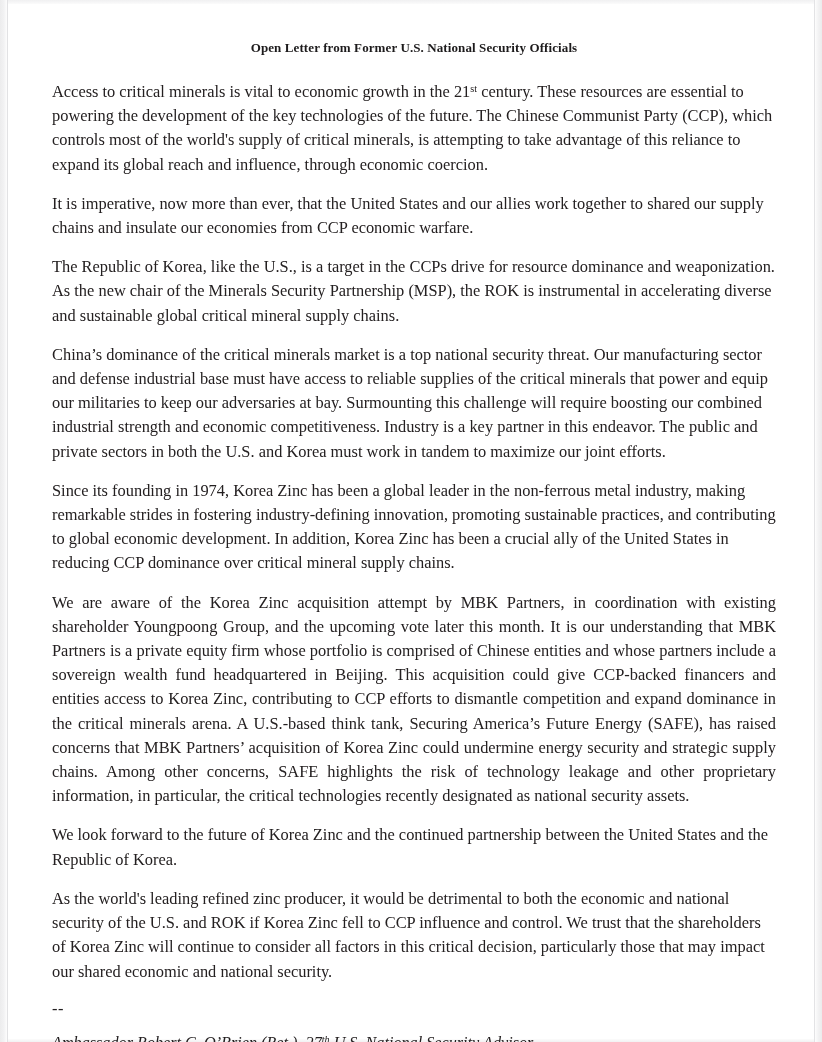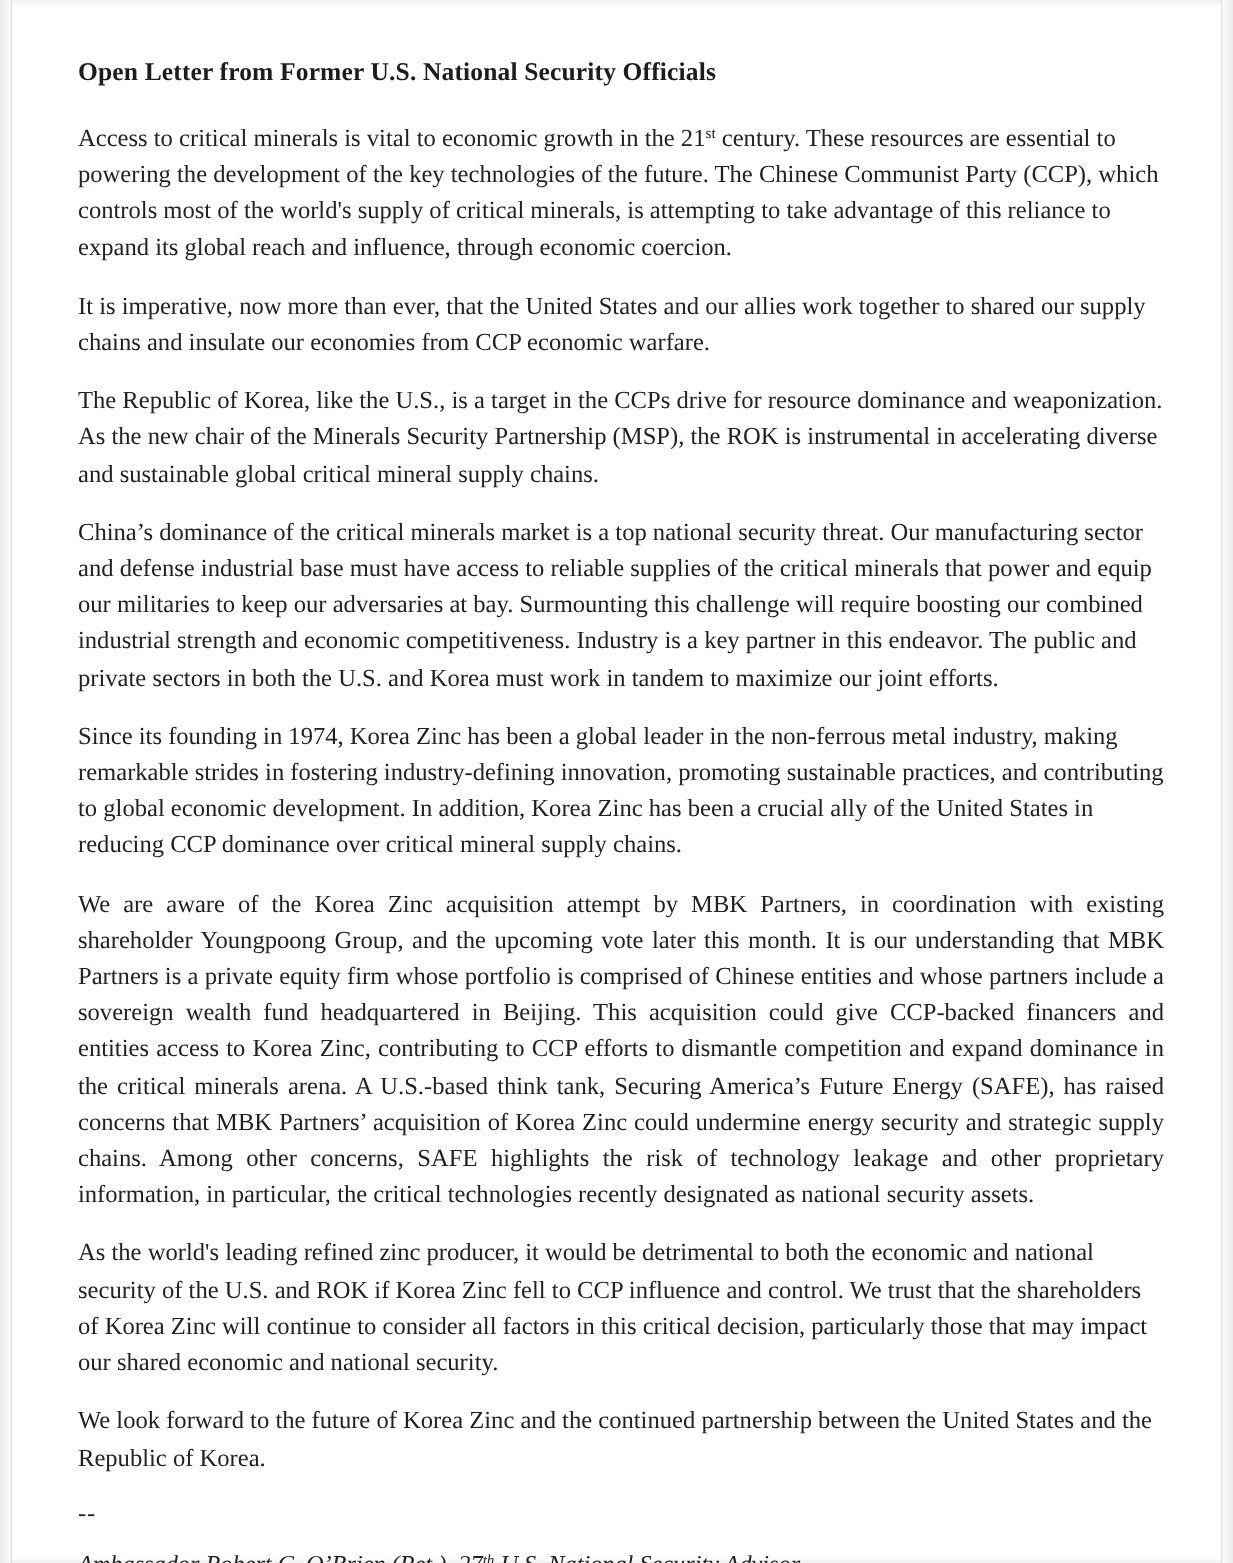--- a/index.html
+++ b/index.html
@@ -62,23 +62,23 @@
   }
 
   #content {
     position: absolute;
     left: 52px;
     top: 38px;
     width: 724px;
   }
 
   .doc-title {
-    text-align: left;
+    text-align: center;
     font-weight: bold;
-    font-size: 17px;
+    font-size: 13px;
     line-height: 20px;
     letter-spacing: 0.1px;
     margin: 0 0 22px 0;
     color: #1d1b1c;
   }
 
   .para {
     margin: 0 0 15px 0;
     font-size: 16.4px;
     line-height: 24.2px;
@@ -133,22 +133,22 @@
     <p class="para">It is imperative, now more than ever, that the United States and our allies work together to shared our supply chains and insulate our economies from CCP economic warfare.</p>
 
     <p class="para">The Republic of Korea, like the U.S., is a target in the CCPs drive for resource dominance and weaponization. As the new chair of the Minerals Security Partnership (MSP), the ROK is instrumental in accelerating diverse and sustainable global critical mineral supply chains.</p>
 
     <p class="para">China’s dominance of the critical minerals market is a top national security threat. Our manufacturing sector and defense industrial base must have access to reliable supplies of the critical minerals that power and equip our militaries to keep our adversaries at bay. Surmounting this challenge will require boosting our combined industrial strength and economic competitiveness. Industry is a key partner in this endeavor. The public and private sectors in both the U.S. and Korea must work in tandem to maximize our joint efforts.</p>
 
     <p class="para">Since its founding in 1974, Korea Zinc has been a global leader in the non-ferrous metal industry, making remarkable strides in fostering industry-defining innovation, promoting sustainable practices, and contributing to global economic development. In addition, Korea Zinc has been a crucial ally of the United States in reducing CCP dominance over critical mineral supply chains.</p>
 
     <p class="para justified">We are aware of the Korea Zinc acquisition attempt by MBK Partners, in coordination with existing shareholder Youngpoong Group, and the upcoming vote later this month. It is our understanding that MBK Partners is a private equity firm whose portfolio is comprised of Chinese entities and whose partners include a sovereign wealth fund headquartered in Beijing. This acquisition could give CCP-backed financers and entities access to Korea Zinc, contributing to CCP efforts to dismantle competition and expand dominance in the critical minerals arena. A U.S.-based think tank, Securing America’s Future Energy (SAFE), has raised concerns that MBK Partners’ acquisition of Korea Zinc could undermine energy security and strategic supply chains. Among other concerns, SAFE highlights the risk of technology leakage and other proprietary information, in particular, the critical technologies recently designated as national security assets.</p>
 
+    <p class="para">We look forward to the future of Korea Zinc and the continued partnership between the United States and the Republic of Korea.</p>
+
     <p class="para">As the world's leading refined zinc producer, it would be detrimental to both the economic and national security of the U.S. and ROK if Korea Zinc fell to CCP influence and control. We trust that the shareholders of Korea Zinc will continue to consider all factors in this critical decision, particularly those that may impact our shared economic and national security.</p>
-
-    <p class="para">We look forward to the future of Korea Zinc and the continued partnership between the United States and the Republic of Korea.</p>
 
     <p class="sig-sep">--</p>
 
     <p class="sig-line"><span>Ambassador Robert C. O’Brien (Ret.), 27</span><sup>th</sup><span> U.S. National Security Advisor</span></p>
 
   </div>
 </div>
 
 </body></html>

